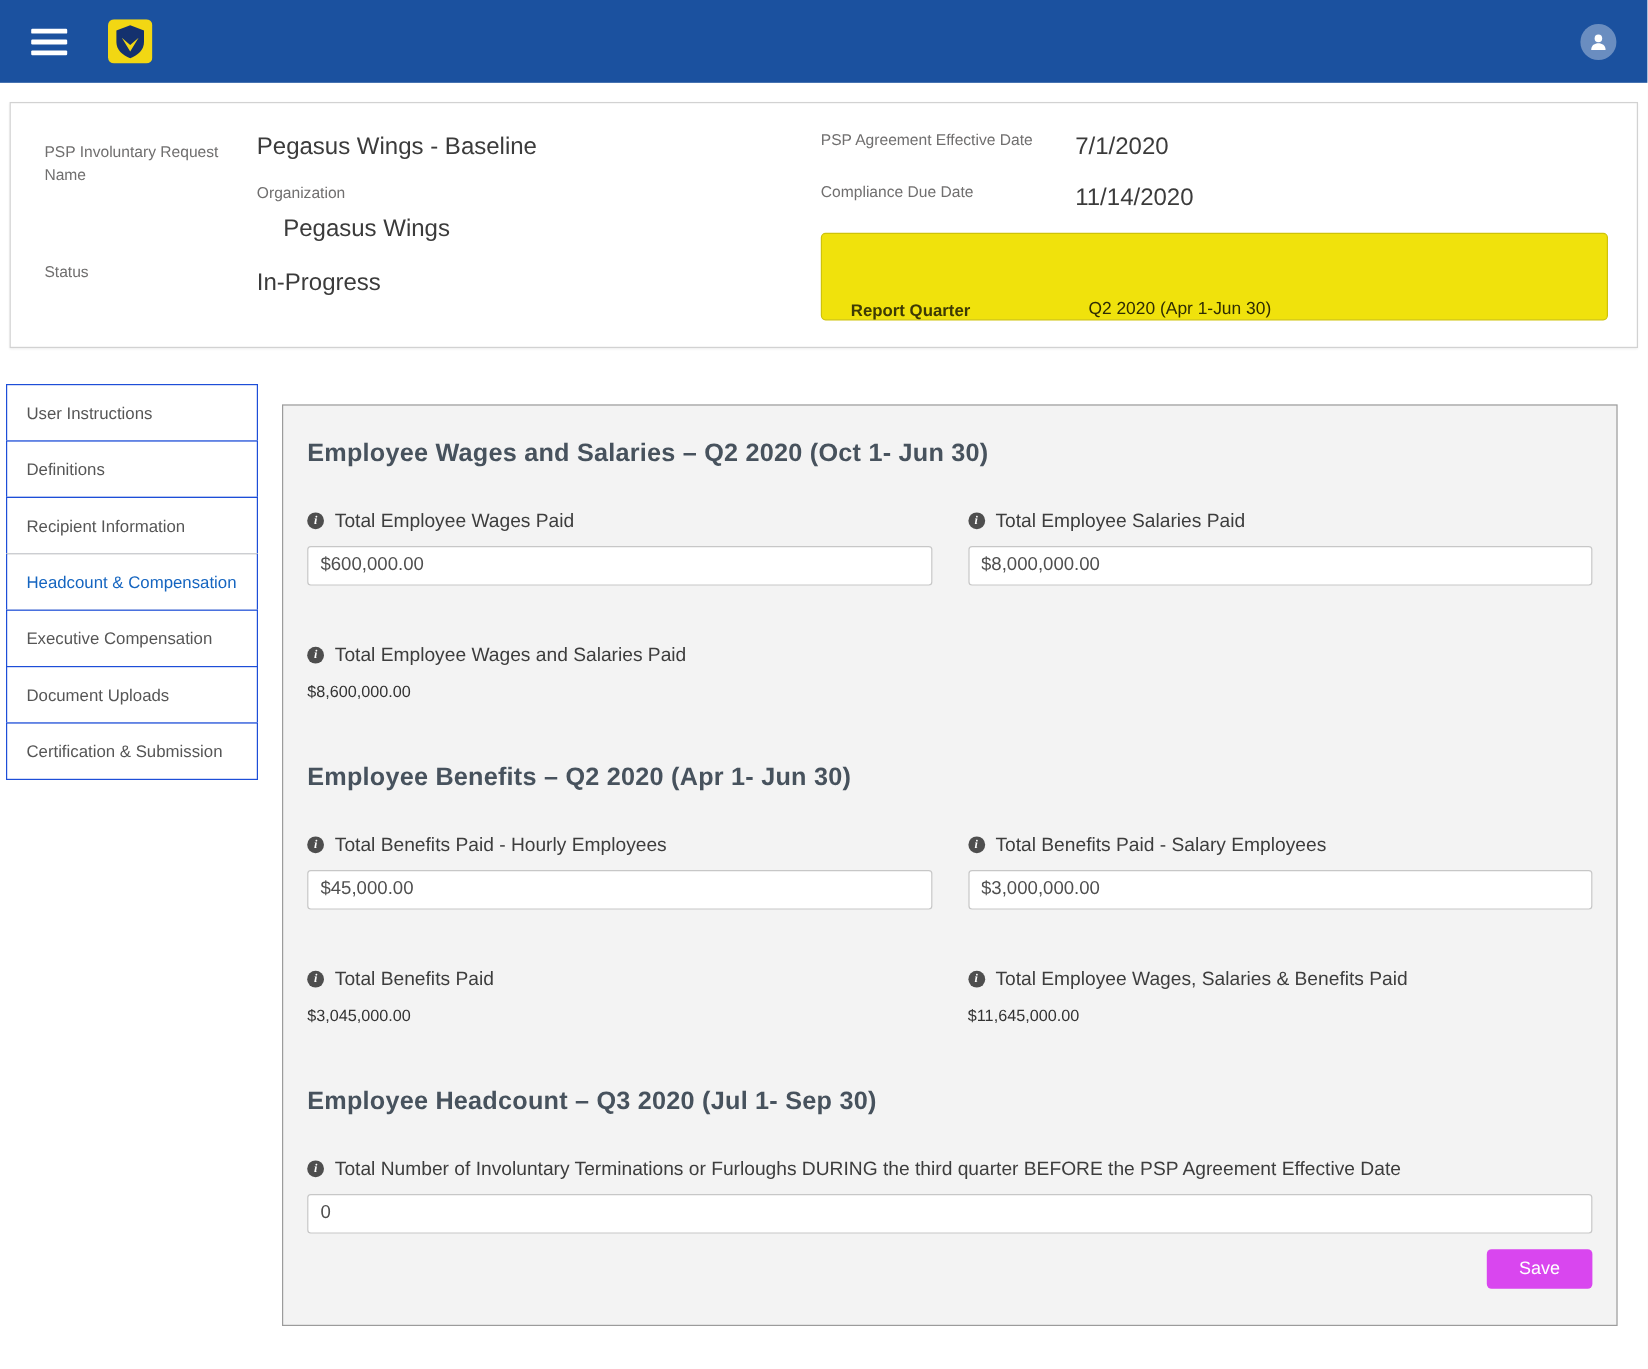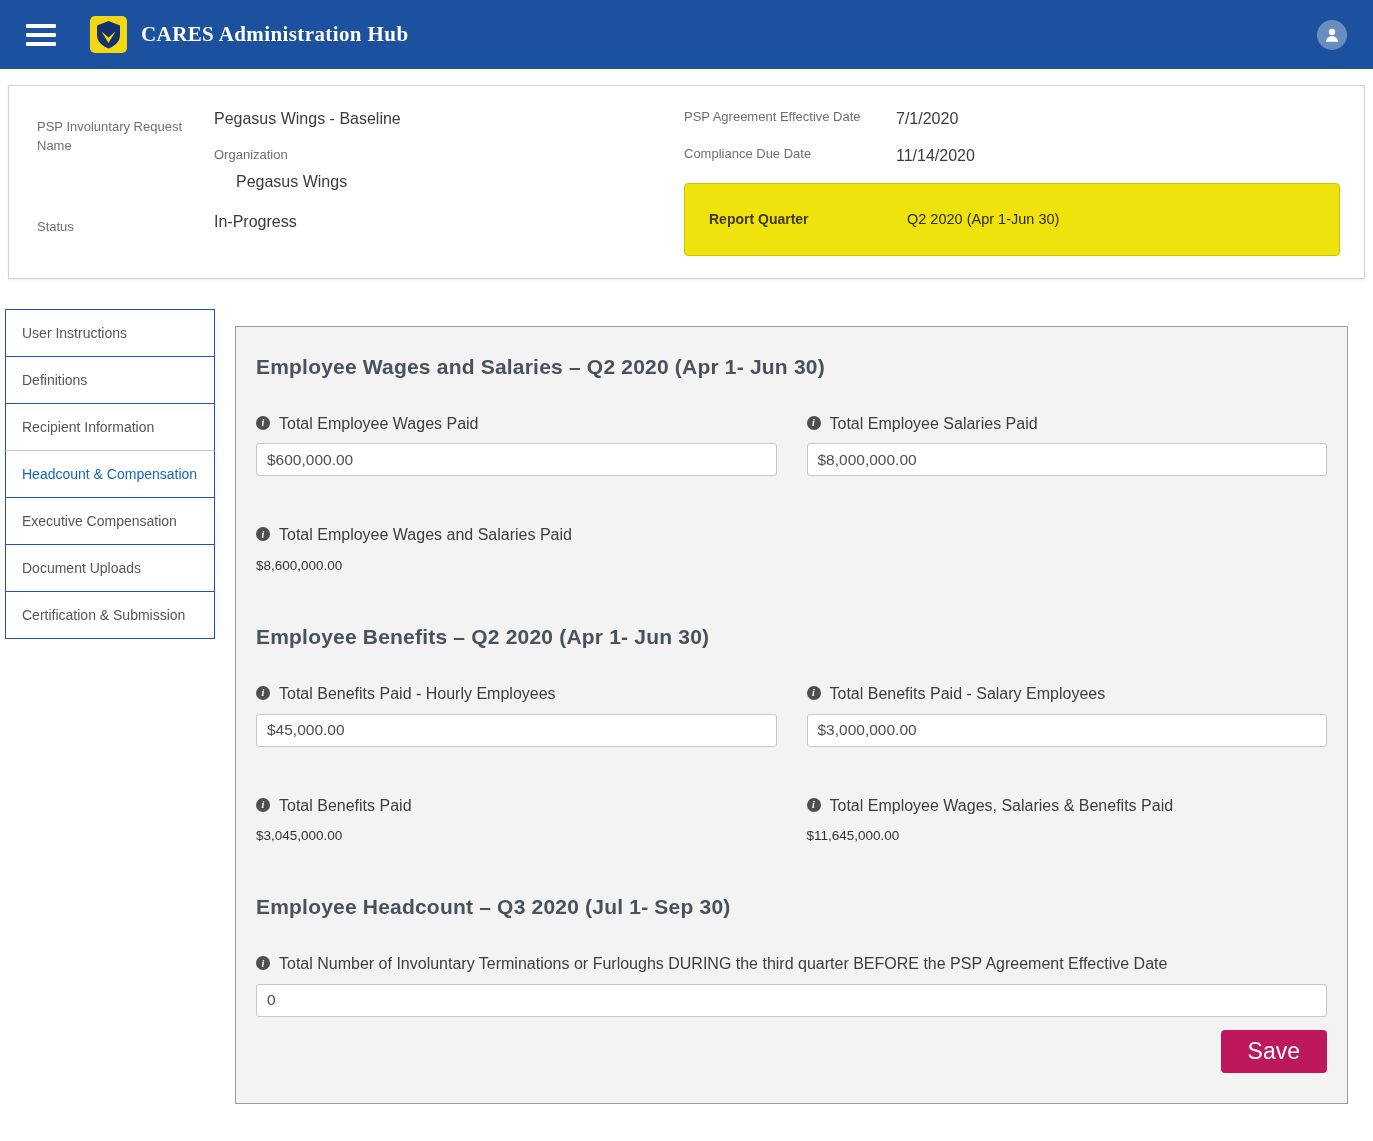--- a/index.html
+++ b/index.html
@@ -23,35 +23,35 @@
     display: flex; align-items: center; justify-content: center; cursor: pointer;
   }
 
   
   .info-card {
     margin: 16px 8px 0 8px; border: 1px solid #d2d2d2; background: #ffffff;
     box-shadow: 0 1px 2px rgba(0,0,0,0.08);
     padding: 22px 20px 22px 20px; display: flex;
   }
   .lbl { color: #706f6f; font-size: 13px; line-height: 1.45; }
-  .val { color: #3b3b3b; font-size: 16px; line-height: 1.4; }
+  .val { color: #3b3b3b; font-size: 20px; line-height: 1.4; }
   .info-left { flex: 1; display: flex; }
   .info-left-labels { width: 185px; padding-left: 8px; }
   .info-left-values { flex: 1; }
   .req-name-lbl { margin-top: 10px; width: 150px; }
   .status-lbl { margin-top: 62px; }
   .org-lbl { margin-top: 16px; }
   .org-val { margin-top: 6px; padding-left: 22px; }
   .status-val { margin-top: 17px; }
   .info-right { width: 660px; padding-right: 4px; }
   .info-right-row { display: flex; margin-bottom: 15px; }
   .info-right-row .lbl { width: 212px; }
   .report-quarter-box {
     margin-top: 14px; height: 73px; background: #f0e20c; border: 1px solid #cfc309;
-    border-radius: 4px; display: flex; align-items: center; padding-left: 24px;
+    border-radius: 4px; display: flex; align-items: flex-end; padding-left: 24px;
   }
   .rq-label { width: 198px; font-size: 14px; font-weight: 700; color: #3d3a05; }
   .rq-value { font-size: 14.5px; color: #2e2c04; }
 
   
   .main { display: flex; align-items: flex-start; margin: 30px 25px 40px 5px; }
 
   .sidebar { width: 210px; flex: 0 0 auto; }
   .side-item {
     background: #ffffff; border: 1px solid #1d4ed8; margin-top: -1px;
@@ -83,42 +83,41 @@
   .text-input {
     width: 100%; height: 33px; border: 1px solid #c7c7c7; border-radius: 3px;
     background: #ffffff; padding: 0 10px; font-size: 15.5px; color: #4f4f4f;
     font-family: "Liberation Sans", sans-serif;
   }
   .readonly-block { margin-top: 48px; }
   .readonly-value { margin-top: 12px; font-size: 13.5px; color: #333333; }
   .full-width-field { margin-top: 26px; }
   .save-row { display: flex; justify-content: flex-end; margin-top: 13px; }
   .save-btn {
-    background: #be185d; color: #ffffff; border: none; border-radius: 4px;
-    padding: 8px 27px; font-size: 23px; cursor: pointer;
+    background: #d946ef; color: #ffffff; border: none; border-radius: 4px;
+    padding: 8px 27px; font-size: 15px; cursor: pointer;
     font-family: "Liberation Sans", sans-serif;
   }
 </style>
 </head>
 <body>
 
 <div class="appbar">
   <div class="hamburger">
     <span></span>
       <span></span>
       <span></span>
   </div>
   <div class="logo-box">
     <svg width="37" height="37" viewBox="0 0 37 37">
       <rect x="0" y="0" width="37" height="37" rx="5" fill="#f2d713"></rect>
       <path d="M18.5 5 L30 9.5 V19 C30 25.5 25 30 18.5 32.5 C12 30 7 25.5 7 19 V9.5 Z" fill="#14316e"></path>
       <path d="M11.5 15.5 L18.5 21.5 L25.5 15.5 L18.5 27 Z" fill="#f2d713"></path>
     </svg>
   </div>
-  <div class="app-title">CARES Administration Hub</div>
   <div class="appbar-spacer"></div>
   <div class="account-btn">
     <svg width="18" height="18" viewBox="0 0 24 24">
       <circle cx="12" cy="8" r="4.2" fill="#ffffff"></circle>
       <path d="M4 21 C4 15.8 8 13.5 12 13.5 C16 13.5 20 15.8 20 21 Z" fill="#ffffff"></path>
     </svg>
   </div>
 </div>
 
 <div class="info-card">
@@ -157,21 +156,21 @@
     <div class="side-item">Definitions</div>
     <div class="side-item">Recipient Information</div>
     <div class="side-item active">Headcount &amp; Compensation</div>
     <div class="side-item">Executive Compensation</div>
     <div class="side-item">Document Uploads</div>
     <div class="side-item">Certification &amp; Submission</div>
   </div>
 
   <div class="content">
 
-    <div class="section-heading">Employee Wages and Salaries – Q2 2020 (Apr 1- Jun 30)</div>
+    <div class="section-heading">Employee Wages and Salaries – Q2 2020 (Oct 1- Jun 30)</div>
 
     <div class="two-col">
       <div class="col">
         <div class="field-label">
           <span class="info-icon">i</span>
           <span class="txt">Total Employee Wages Paid</span>
         </div>
         <input class="text-input" type="text" value="$600,000.00" style="">
       </div>
       <div class="col">

